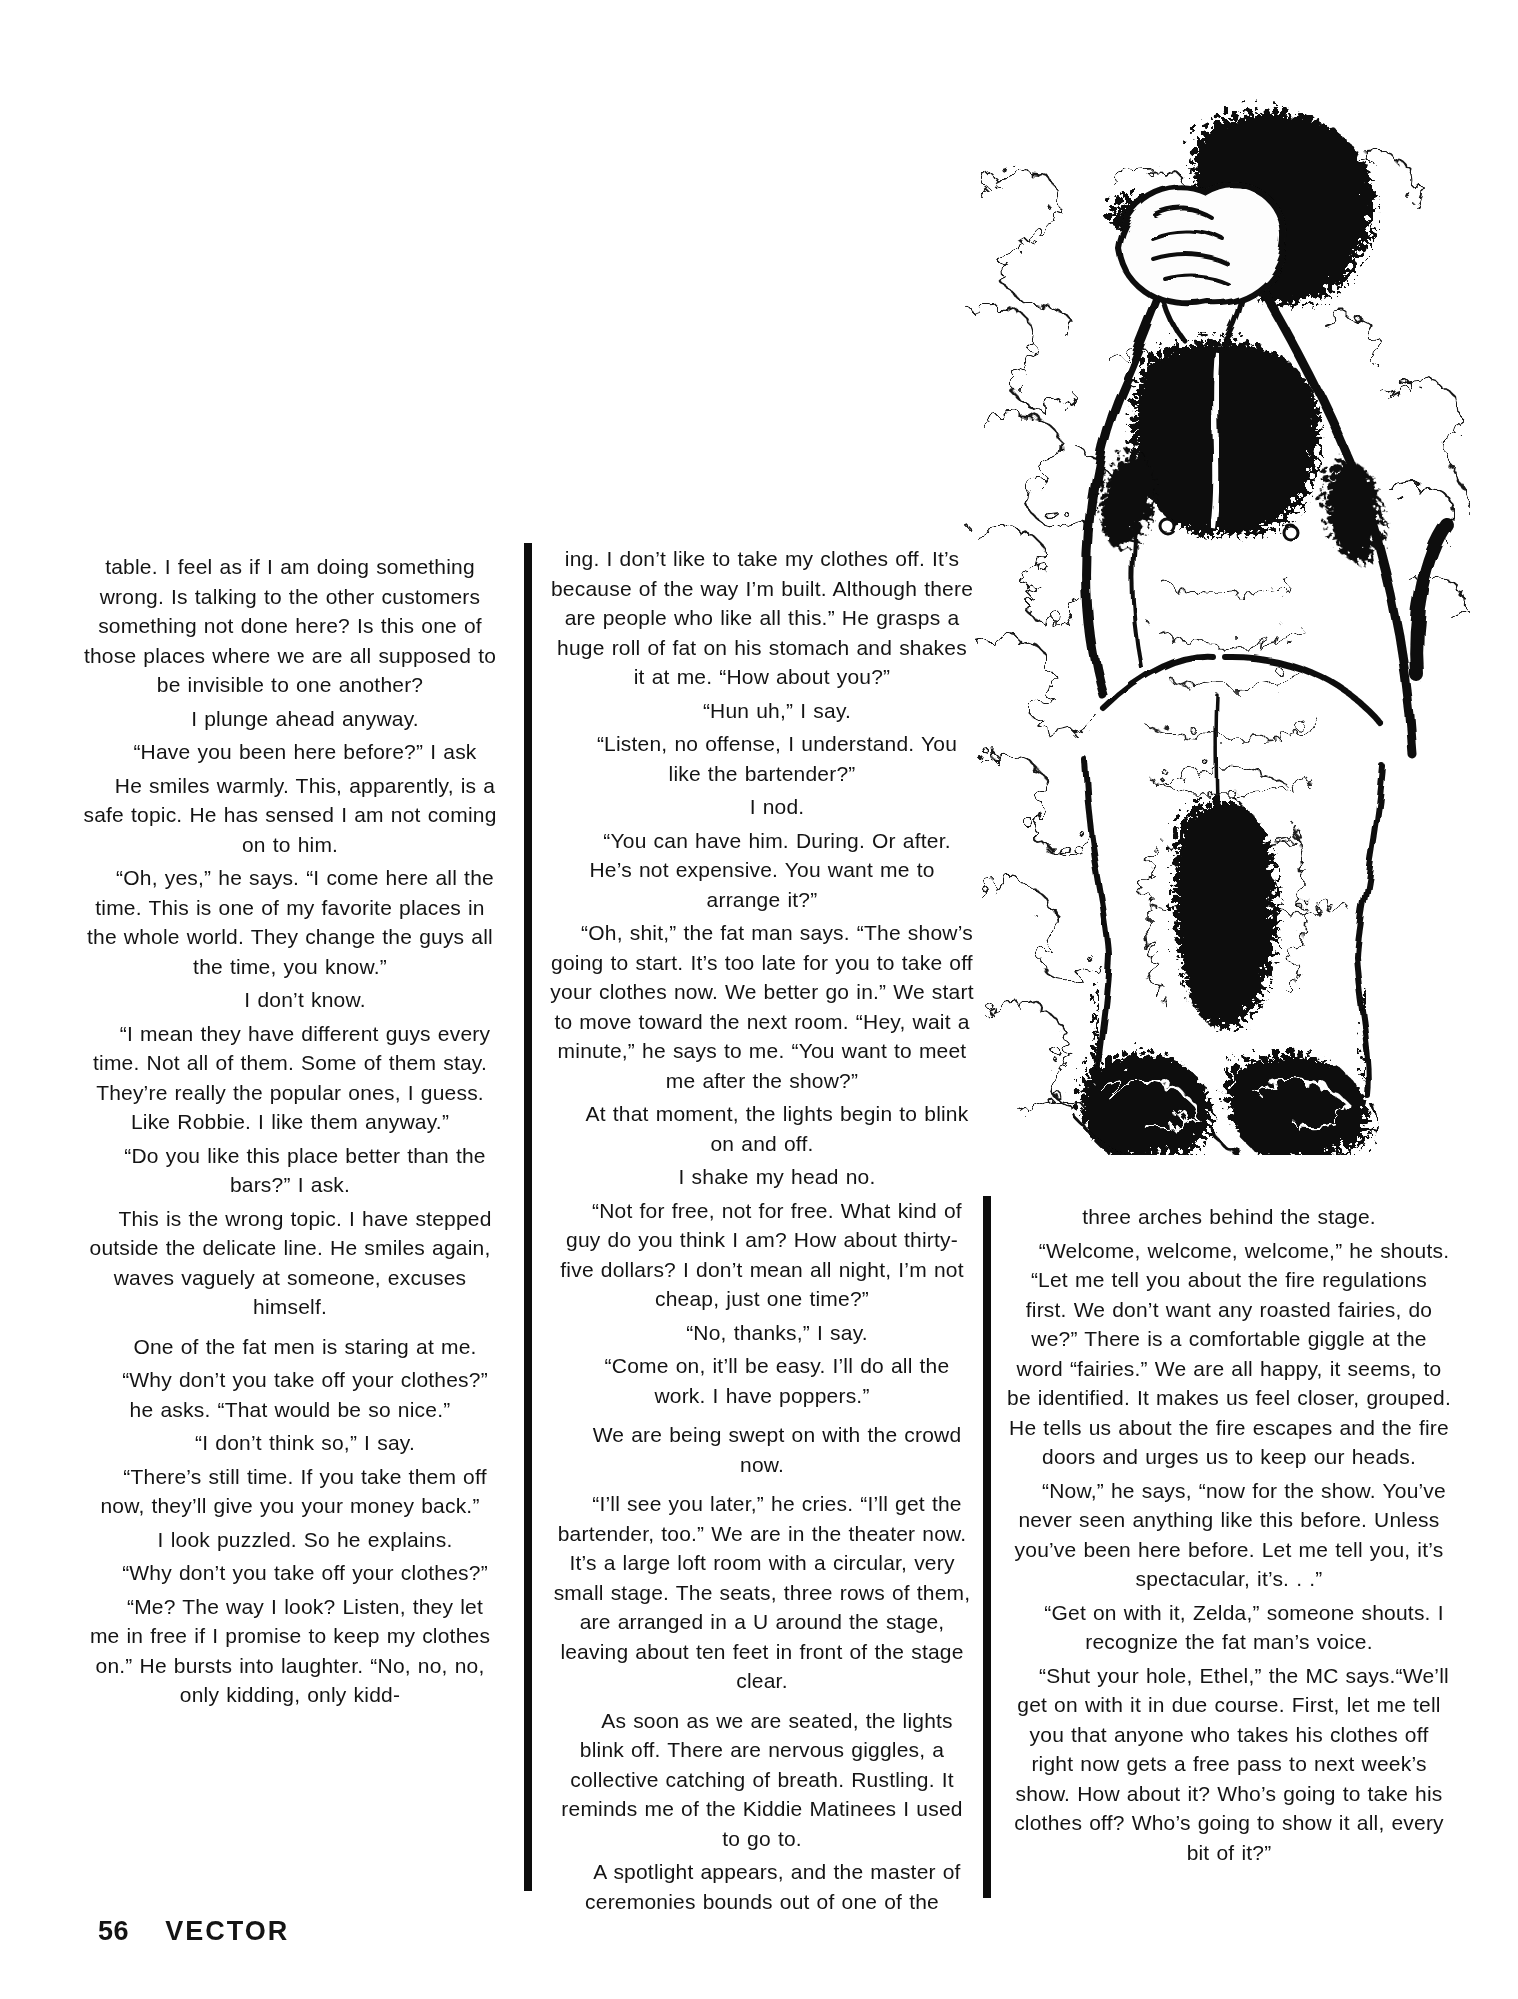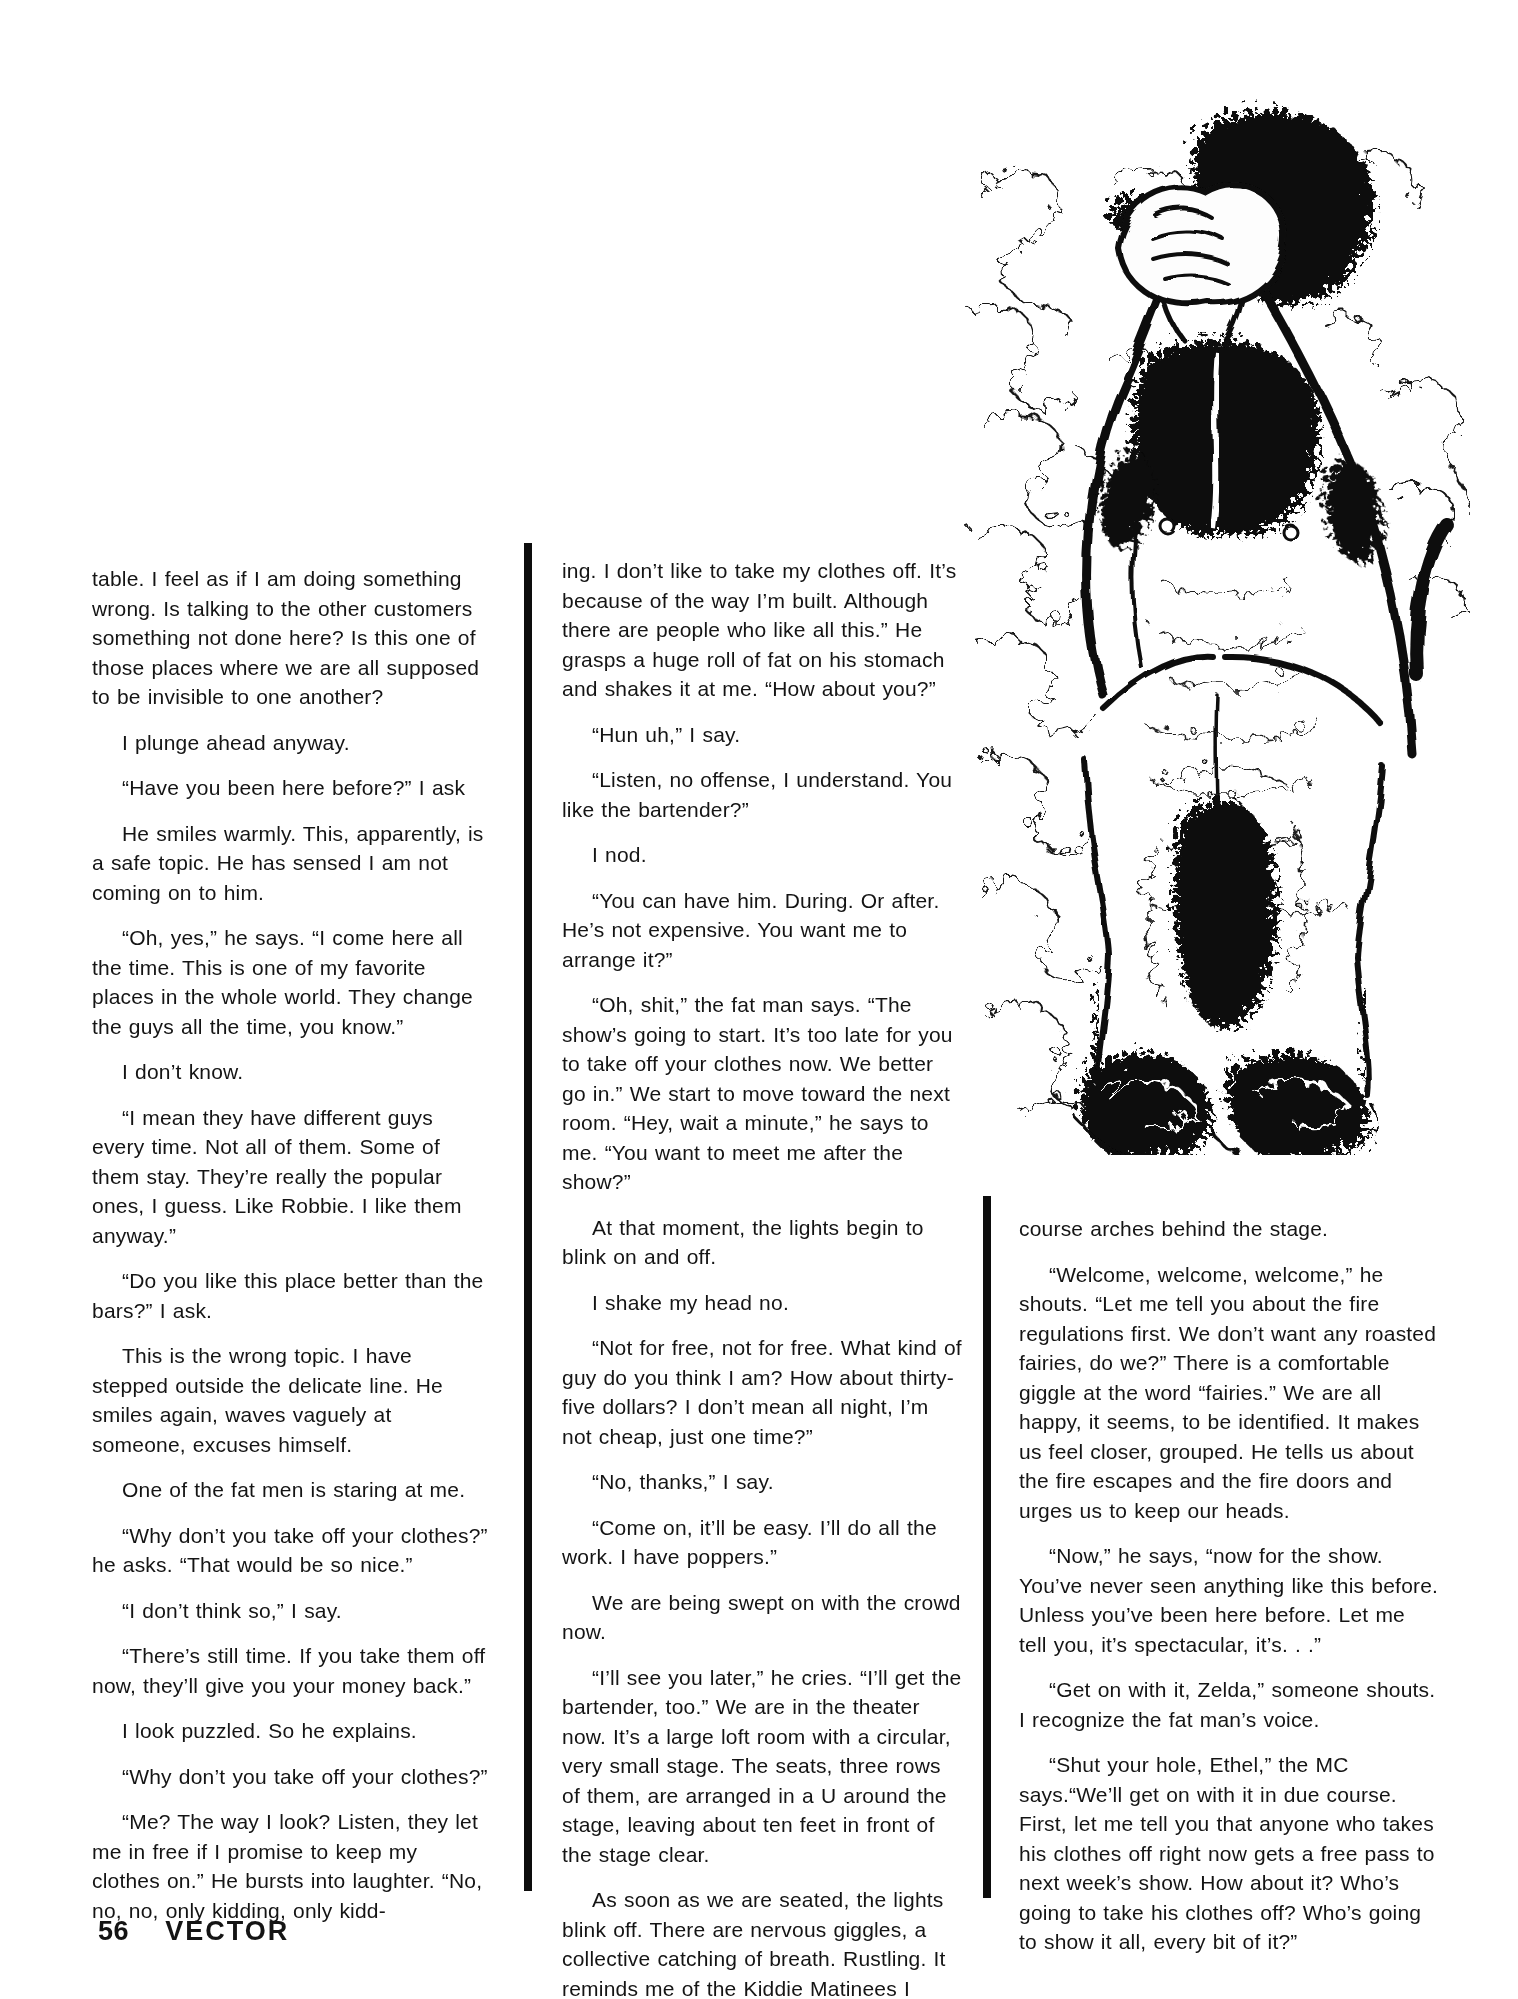--- a/index.html
+++ b/index.html
@@ -11,21 +11,21 @@
     color:#141414;
     overflow:hidden;
   }
   .col{
     position:absolute;
     font-size:21px;
     line-height:29.5px;
     letter-spacing:.2px;
     word-spacing:1px;
   }
-  .col p{margin:16px;}
+  .col p{margin:4px;text-align:center;}
   .col p.indent{text-indent:30px;}
   .col p.space-before{margin-top:10px;}
   #col1{left:76px;top:548px;width:428px;}
   #col2{left:546px;top:540px;width:432px;}
   #col3{left:1003px;top:1198px;width:452px;}
   .rule{position:absolute;width:8px;background:#0d0d0d;}
   #rule1{left:524px;top:543px;height:1348px;}
   #rule2{left:983px;top:1196px;height:702px;}
   .illustration{position:absolute;left:955px;top:55px;width:515px;height:1100px;}
   .footer{
@@ -216,21 +216,21 @@
 
       <p class="para indent space-before">“I’ll see you later,” he cries. “I’ll get the bartender, too.” We are in the theater now. It’s a large loft room with a circular, very small stage. The seats, three rows of them, are arranged in a U around the stage, leaving about ten feet in front of the stage clear.</p>
 
       <p class="para indent space-before">As soon as we are seated, the lights blink off. There are nervous giggles, a collective catching of breath. Rustling. It reminds me of the Kiddie Matinees I used to go to.</p>
 
       <p class="para indent">A spotlight appears, and the master of ceremonies bounds out of one of the</p>
     </div>
 
   <div class="col" id="col3">
 
-      <p class="para">course arches behind the stage.</p>
+      <p class="para">three arches behind the stage.</p>
 
       <p class="para indent">“Welcome, welcome, welcome,” he shouts. “Let me tell you about the fire regulations first. We don’t want any roasted fairies, do we?” There is a comfortable giggle at the word “fairies.” We are all happy, it seems, to be identified. It makes us feel closer, grouped. He tells us about the fire escapes and the fire doors and urges us to keep our heads.</p>
 
       <p class="para indent">“Now,” he says, “now for the show. You’ve never seen anything like this before. Unless you’ve been here before. Let me tell you, it’s spectacular, it’s. . .”</p>
 
       <p class="para indent">“Get on with it, Zelda,” someone shouts. I recognize the fat man’s voice.</p>
 
       <p class="para indent">“Shut your hole, Ethel,” the MC says.“We’ll get on with it in due course. First, let me tell you that anyone who takes his clothes off right now gets a free pass to next week’s show. How about it? Who’s going to take his clothes off? Who’s going to show it all, every bit of it?”</p>
     </div>
 

